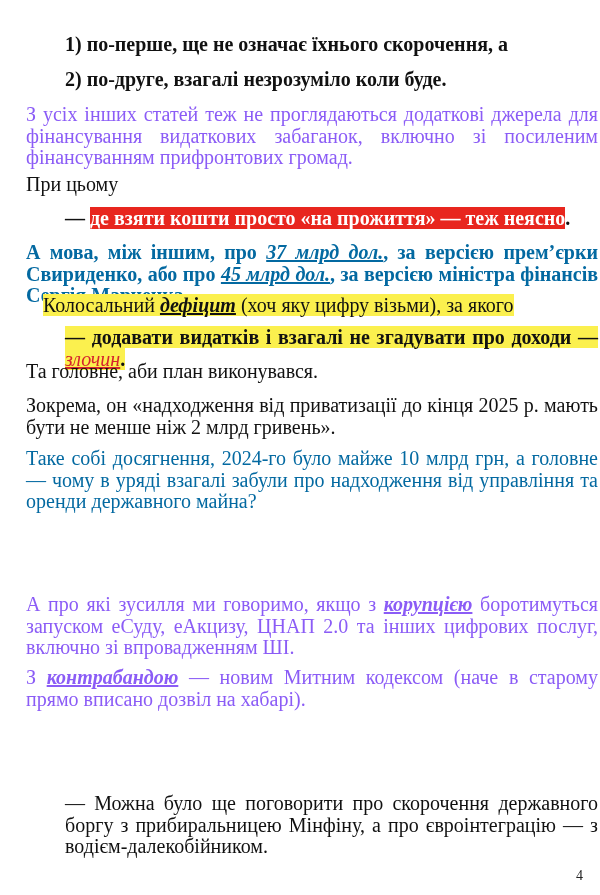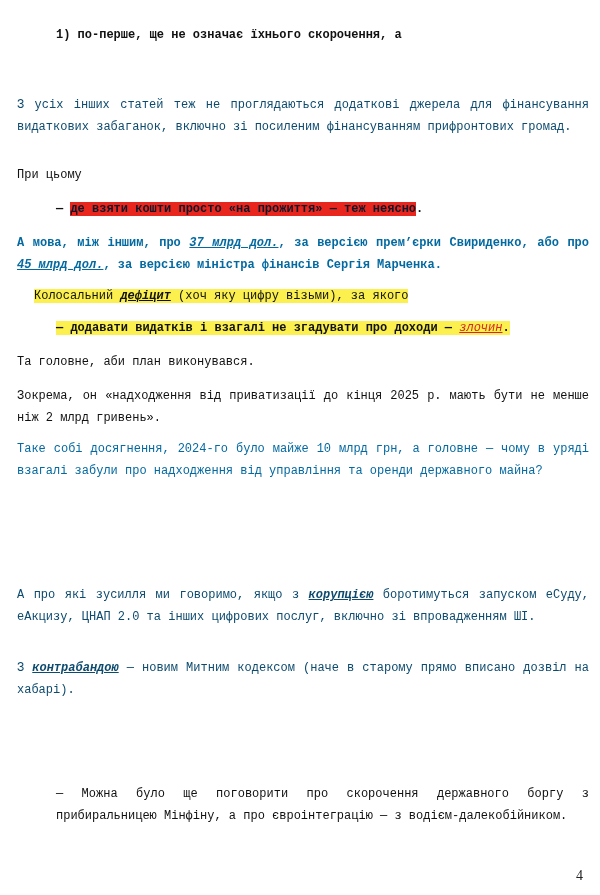--- a/index.html
+++ b/index.html
@@ -1,39 +1,40 @@
 <!DOCTYPE html>
 <html><head>
 <meta charset="utf-8">
 <style>
   html, body { margin: 0; padding: 0; background: #ffffff; }
   body { width: 600px; height: 895px; position: relative; overflow: hidden;
          font-family: "Liberation Serif", "DejaVu Serif", serif; color: #111; }
   .page { position: absolute; left: 0; top: 0; width: 600px; height: 895px; }
-  .p { position: absolute; left: 14px; width: 572px; font-size: 12px; line-height: 21.5px;
-       text-align: justify; text-align-last: left; margin: 3px; font-family: Liberation Mono, monospace; }
+  .p { position: absolute; left: 14px; width: 572px; font-size: 20px; line-height: 21.5px;
+       text-align: justify; text-align-last: left; margin: 12px; }
   .ind { left: 53px; width: 533px; }
   .bold { font-weight: bold; }
-  .red { color: #0c4a6e; }
+  .red { color: #8b5cf6; }
   .blue { color: #0369a1; }
   .black { color: #111; }
   .hl-yellow { background: #fbf04e; }
-  .hl-red { background: #e8261e; color: #0f172a; }
+  .hl-red { background: #e8261e; color: #ffffff; }
   .em { font-style: italic; font-weight: bold; text-decoration: underline; }
   .ital-link { font-style: italic; text-decoration: underline; }
   .crime { color: #d6262d; font-style: italic; text-decoration: underline; font-weight: normal; }
   .pagenum { position: absolute; right: 17px; top: 868px; font-size: 14px; color: #222; }
 </style>
 </head>
 <body>
 
 <div class="page">
 
   <p class="p ind bold black" style="top:22px;">1) по-перше, ще не означає їхнього скорочення, а</p>
 
+  <p class="p ind bold black" style="top:57px;">2) по-друге, взагалі незрозуміло коли буде.</p>
 
   <p class="p red" style="top:92px;">З усіх інших статей теж не проглядаються додаткові джерела для фінансування видаткових забаганок, включно зі посиленим фінансуванням прифронтових громад.</p>
 
   <p class="p black" style="top:162px;">При цьому</p>
 
   <p class="p ind bold black" style="top:196px;">
     <span>— </span><span class="hl-red">де взяти кошти просто «на прожиття» — теж неясно</span><span>.</span>
   </p>
 
   <p class="p bold blue" style="top:230px;">

